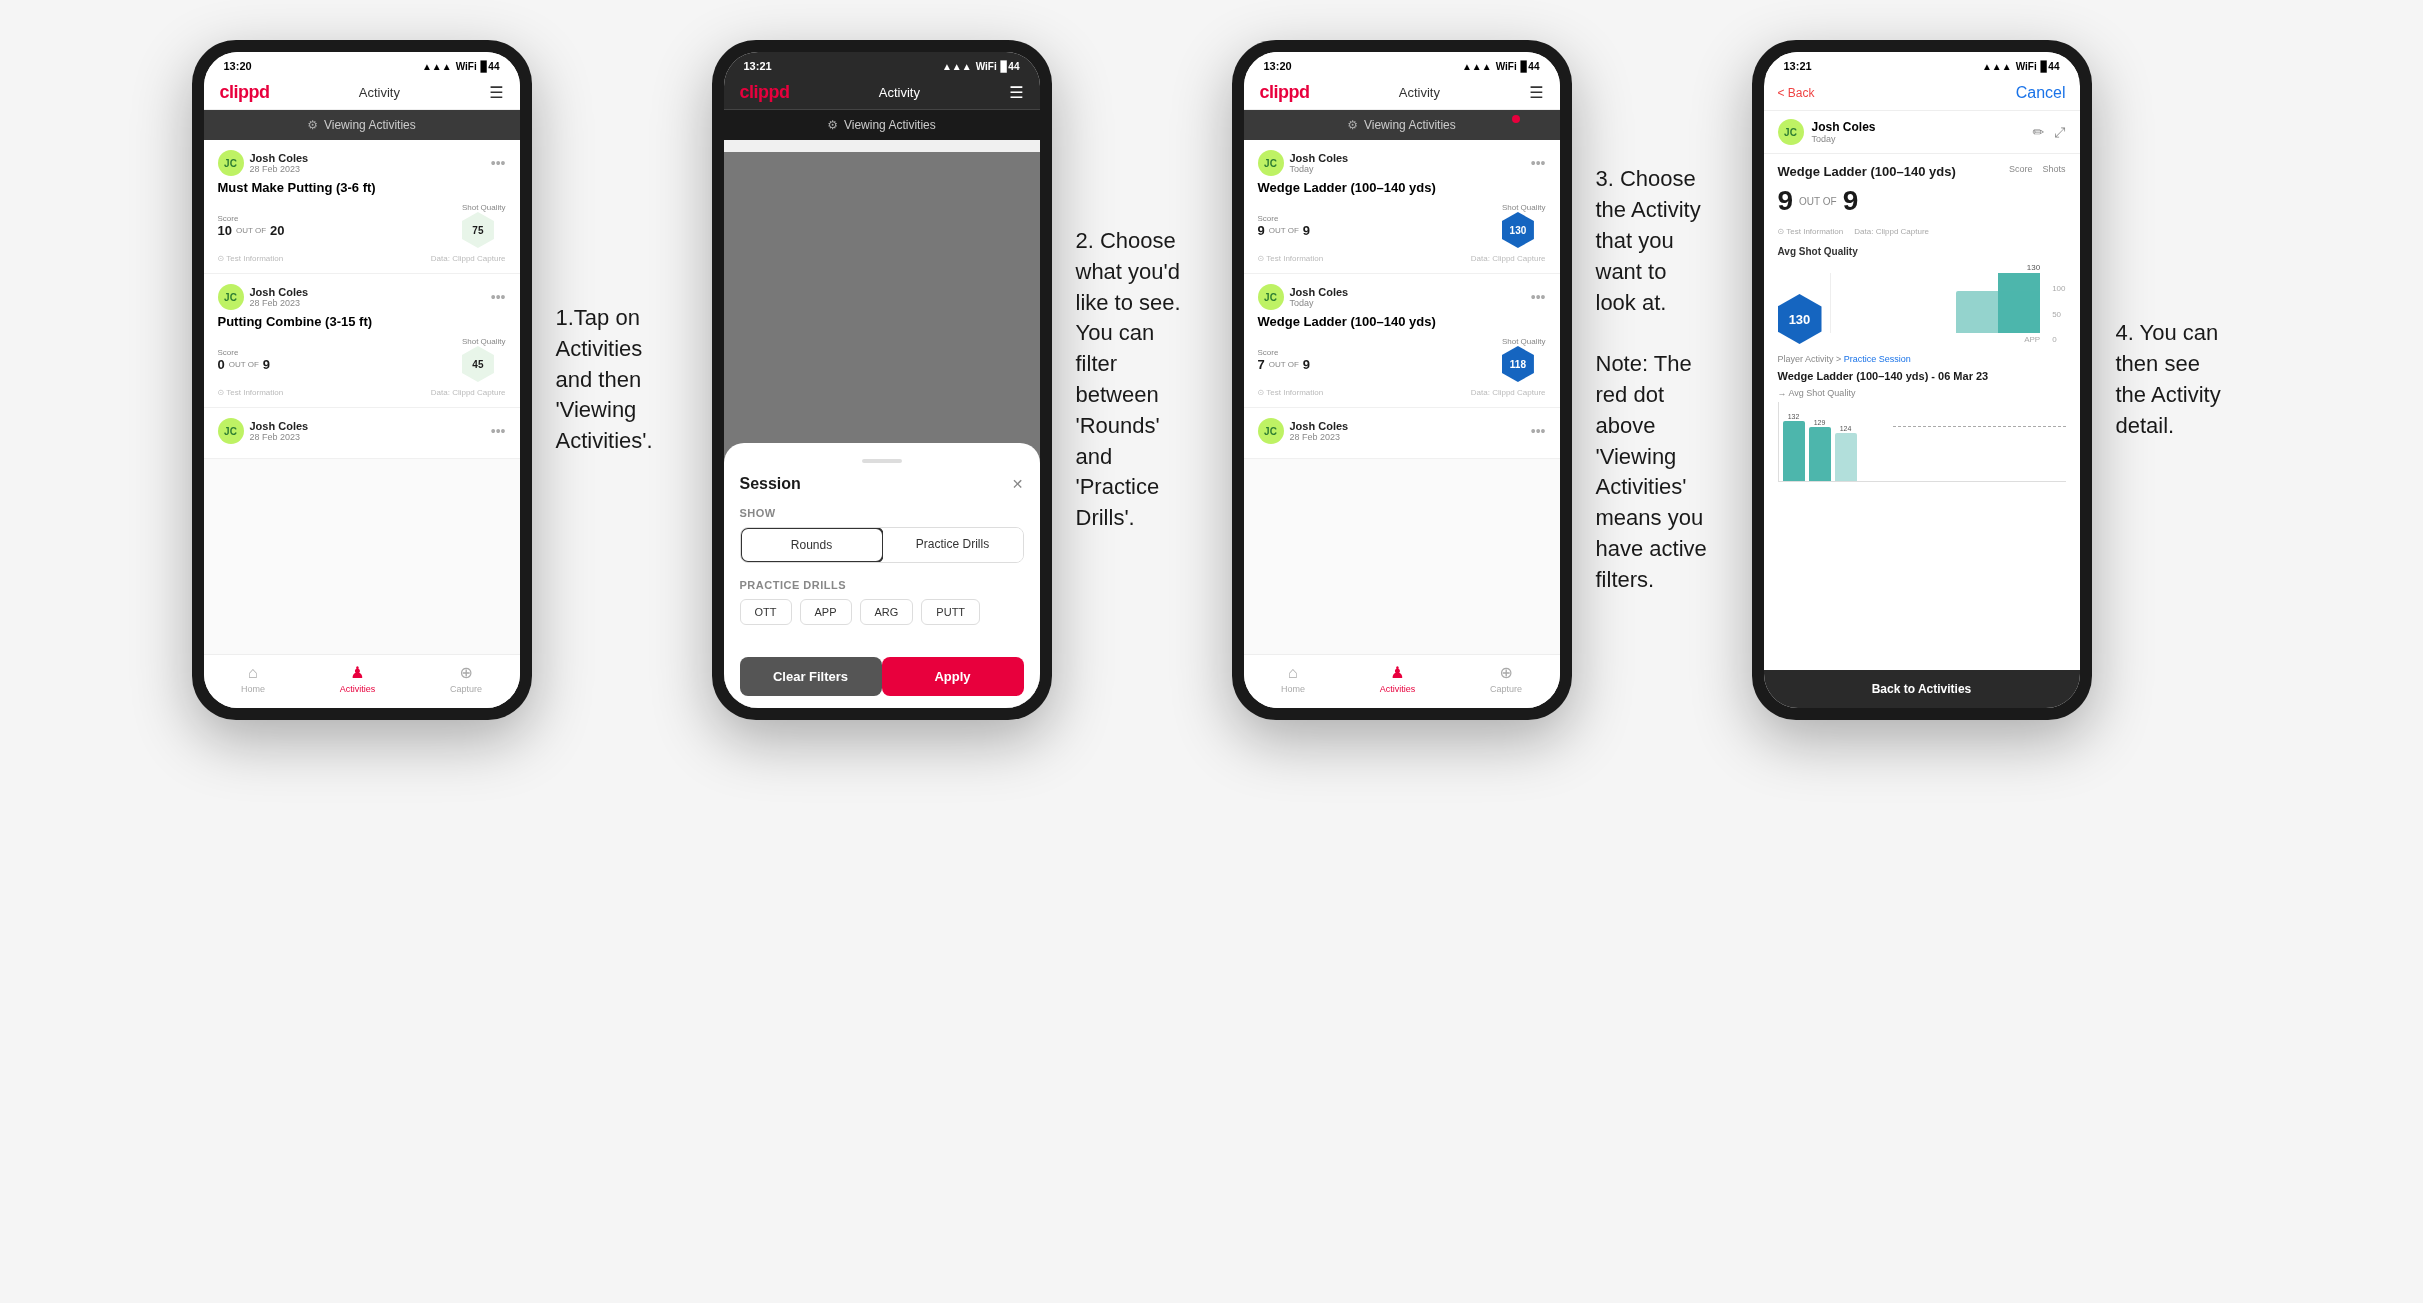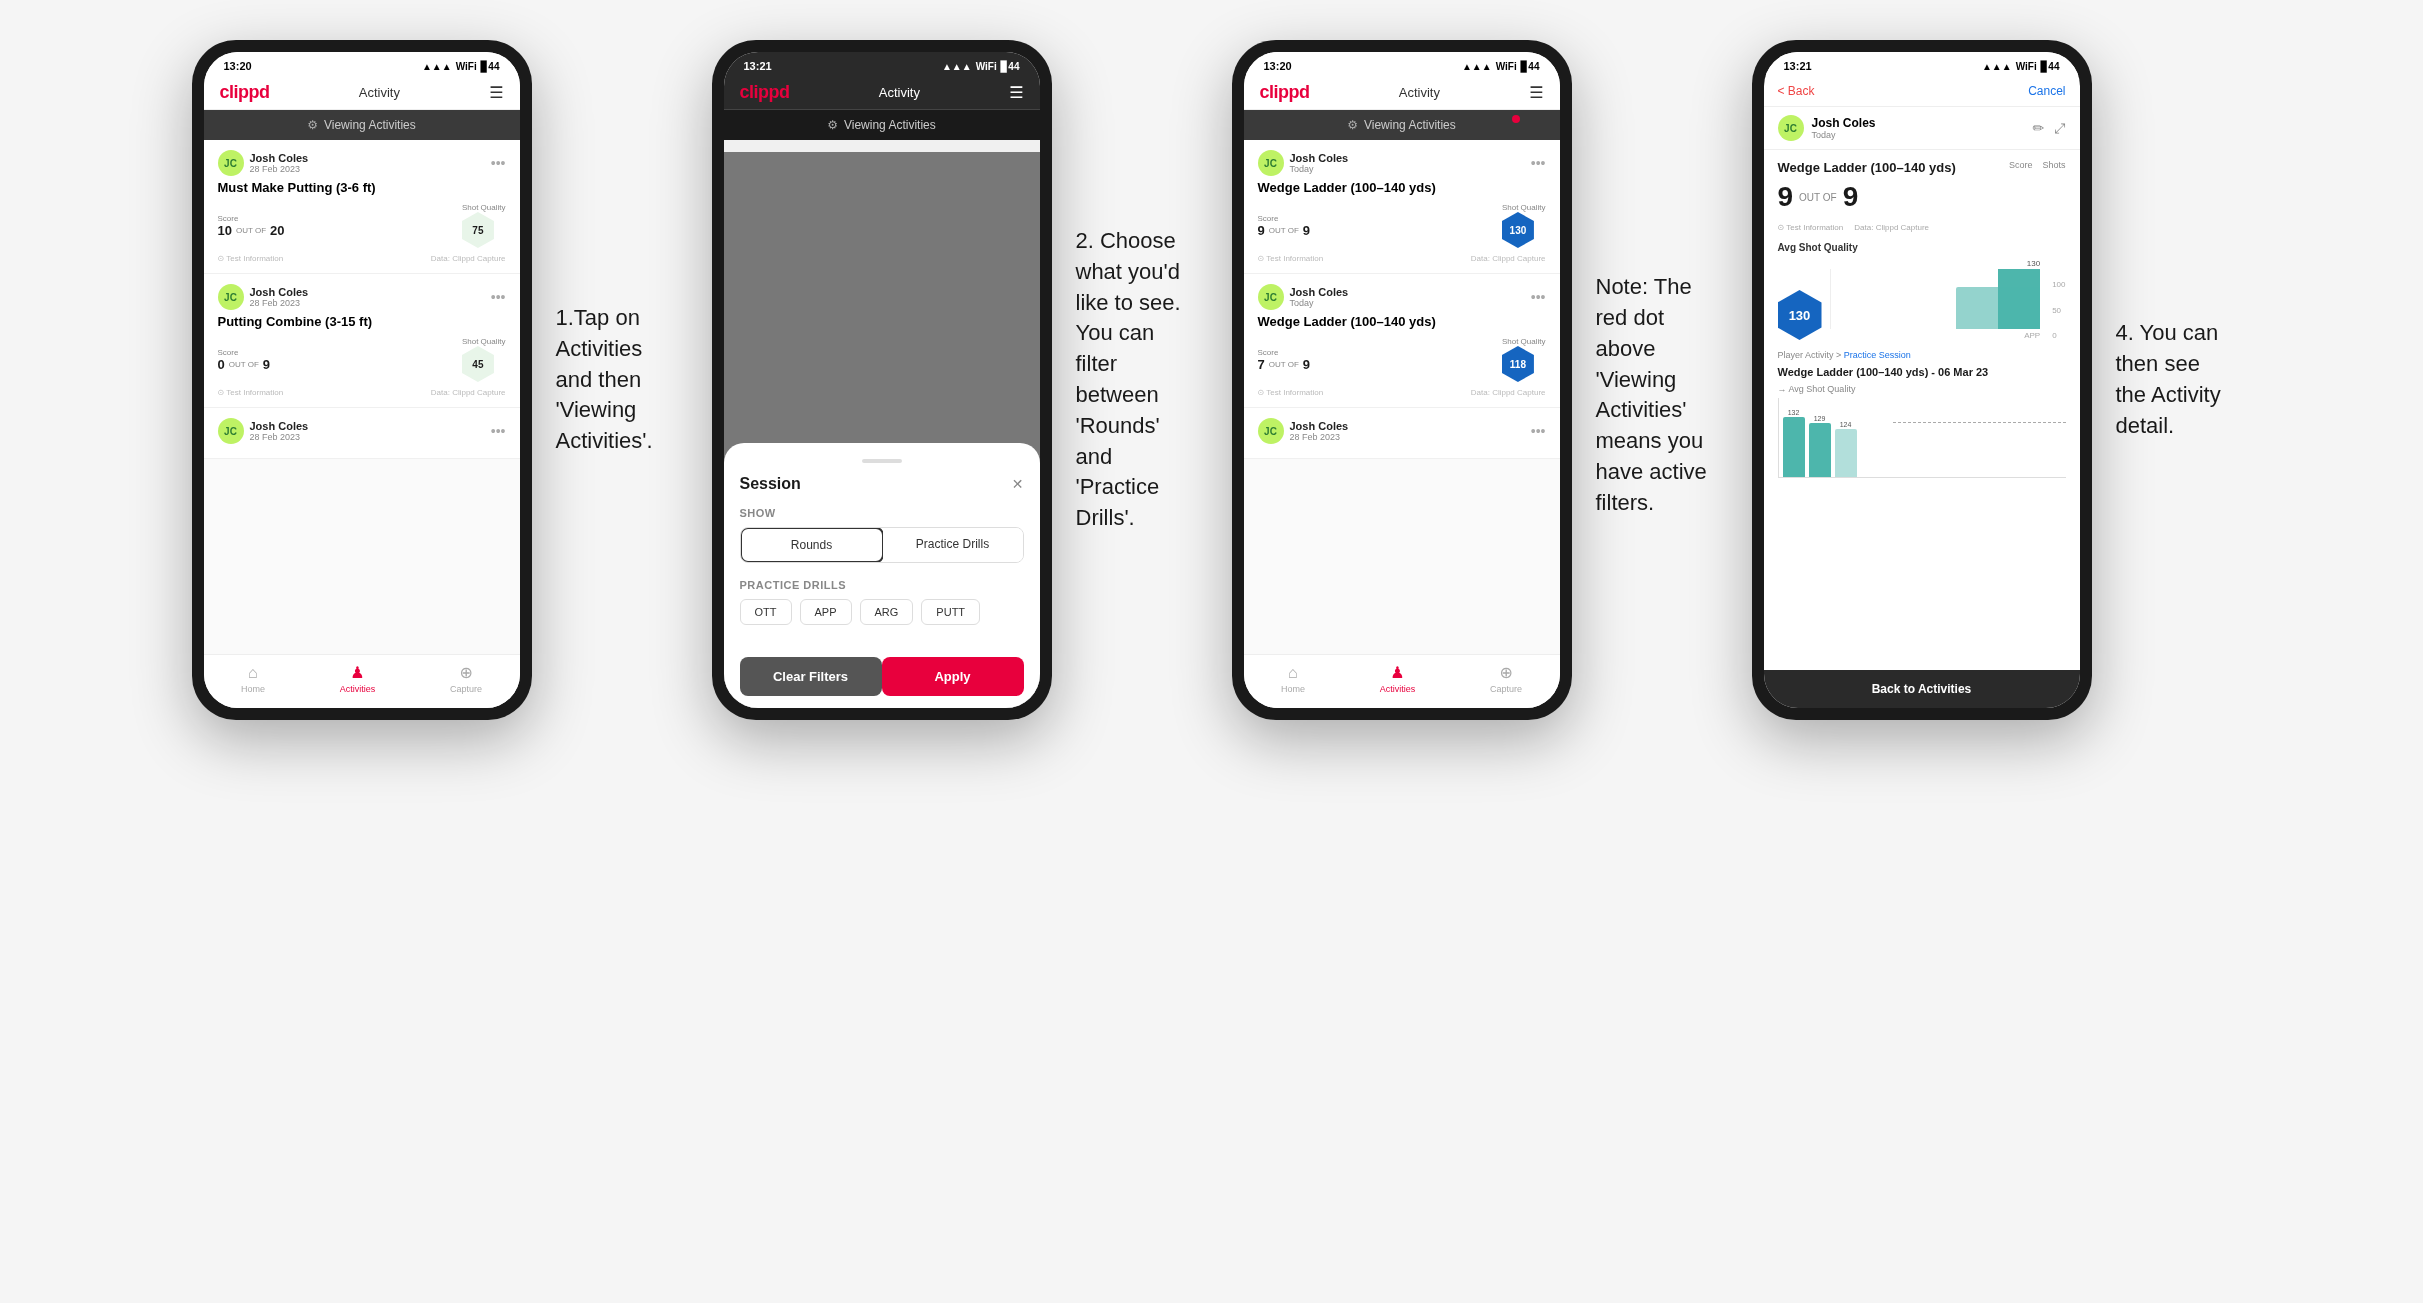--- a/index.html
+++ b/index.html
@@ -334,21 +334,21 @@
     }
     .detail-header {
       display: flex;
       justify-content: space-between;
       align-items: center;
       padding: 8px 14px;
       border-bottom: 1px solid #eee;
       flex-shrink: 0;
     }
     .back-btn { font-size: 12px; color: #ef4444; }
-    .cancel-btn { font-size: 12px; color: #1a73e8; margin-left: 40px; }
+    .cancel-btn { font-size: 16px; color: #1a73e8; margin-left: 40px; }
     .detail-user-row {
       display: flex;
       align-items: center;
       justify-content: space-between;
       padding: 8px 14px;
       border-bottom: 1px solid #eee;
       flex-shrink: 0;
     }
     .detail-user-left { display: flex; align-items: center; gap: 8px; }
     .detail-user-name { font-size: 12px; font-weight: 700; }
@@ -724,20 +724,21 @@
             <span class="label active">Activities</span>
           </div>
           <div class="nav-item">
             <span class="icon">⊕</span>
             <span class="label">Capture</span>
           </div>
         </div>
       </div>
     </div>
     <div class="caption">
+      <p>3. Choose the Activity that you want to look at.</p>
       <br>
       <p>Note: The red dot above 'Viewing Activities' means you have active filters.</p>
     </div>
   </div>
 
   <div class="step-container">
     <div class="phone">
       <div class="phone-inner">
 
         <div class="status-bar">

